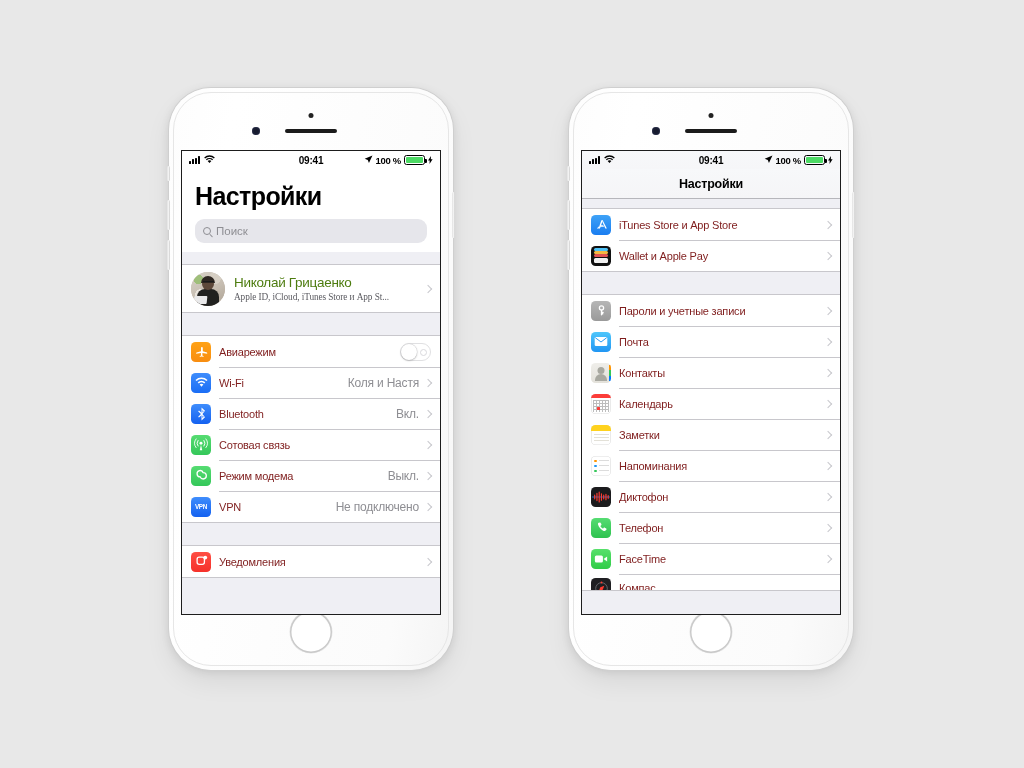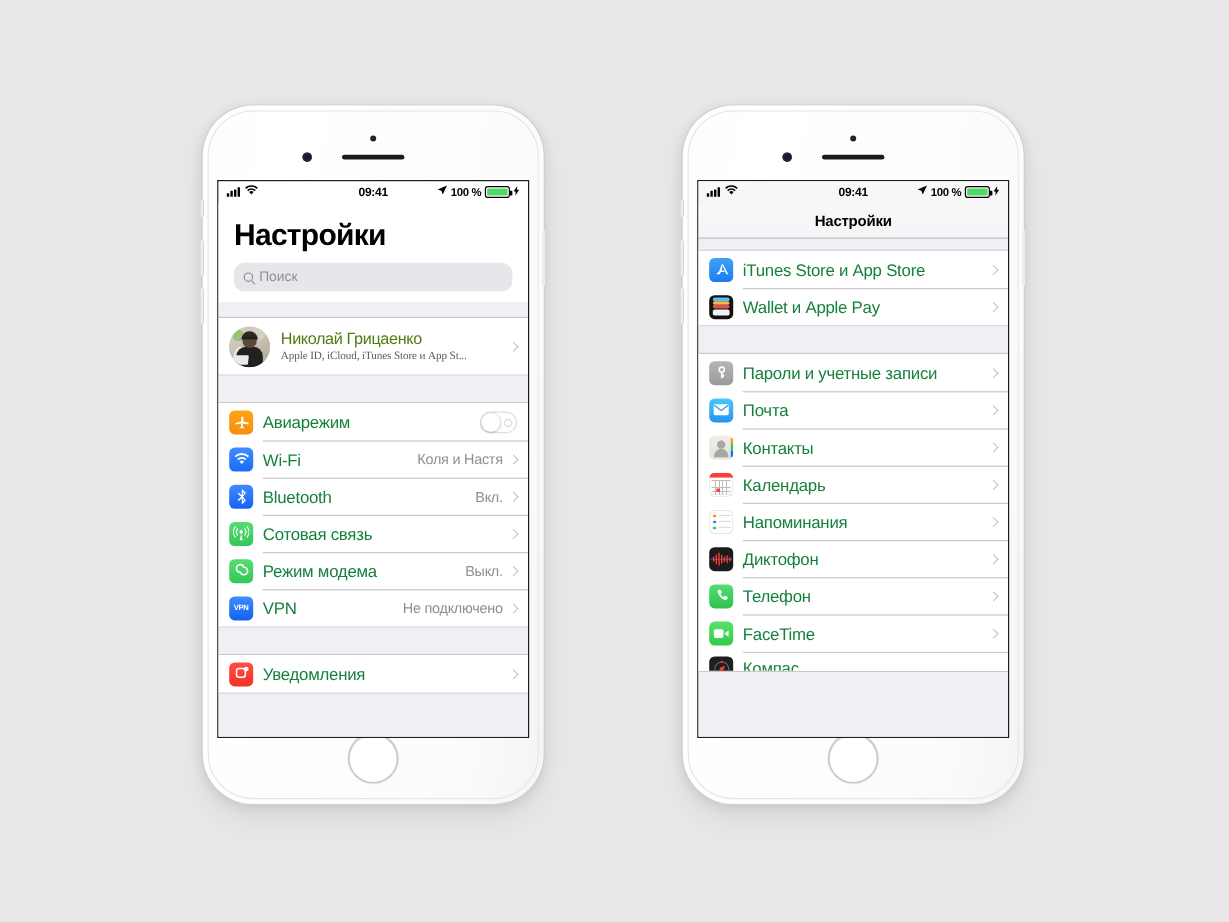--- a/index.html
+++ b/index.html
@@ -161,21 +161,21 @@
     display: flex; align-items: center;
     height: 31px; padding-left: 9px;
     background: #fff;
     position: relative;
   }
   .row + .row::before {
     content:""; position:absolute; left: 37px; right: 0; top: 0;
     height: .6px; background: #c8c7cc;
   }
   .row .label {
-    font-size: 14px; color: #15803d; letter-spacing: -.2px;
+    font-size: 11px; color: #7f1d1d; letter-spacing: -.2px;
     flex: 1; white-space: nowrap;
   }
   .row .value {
     font-size: 12px; color: #8e8e93; margin-right: 6px;
     letter-spacing: -.2px; white-space: nowrap;
   }
   .chev {
     width: 6px; height: 6px;
     border-right: 1.4px solid #c7c7cc; border-top: 1.4px solid #c7c7cc;
     transform: rotate(45deg);
@@ -583,20 +583,30 @@
           <div class="row">
             <span class="ic ic-cal">
               <span class="cal-top"></span>
                 <span class="cal-grid"></span>
                 <span class="cal-dot"></span>
             </span>
             <span class="label">Календарь</span>
             <span class="chev"></span>
           </div>
 
+          <div class="row">
+            <span class="ic ic-notes">
+              <span class="notes-top"></span>
+              <span class="notes-line" style="top:9px;"></span>
+              <span class="notes-line" style="top:12px;"></span>
+              <span class="notes-line" style="top:15px;"></span>
+            </span>
+            <span class="label">Заметки</span>
+            <span class="chev"></span>
+          </div>
 
           <div class="row">
             <span class="ic ic-remind">
               <span class="rem-row" style="top:4px;">
                   <span class="rem-dot" style="background:#ff9500;"></span>
                   <span class="rem-line"></span>
                 </span>
               <span class="rem-row" style="top:9px;">
                   <span class="rem-dot" style="background:#2196f3;"></span>
                   <span class="rem-line"></span>

